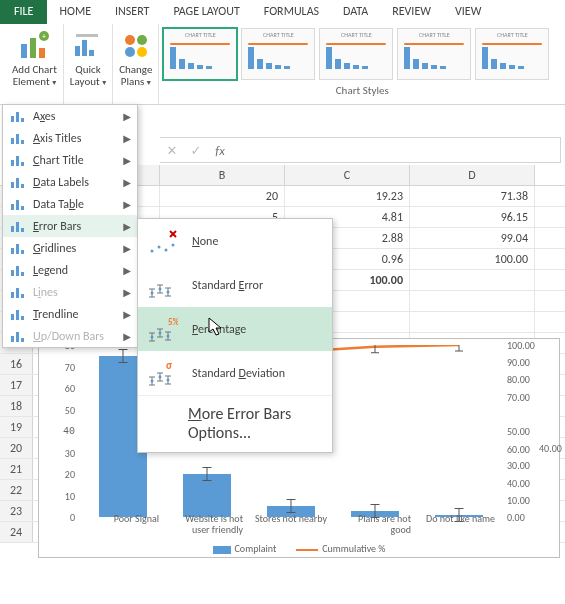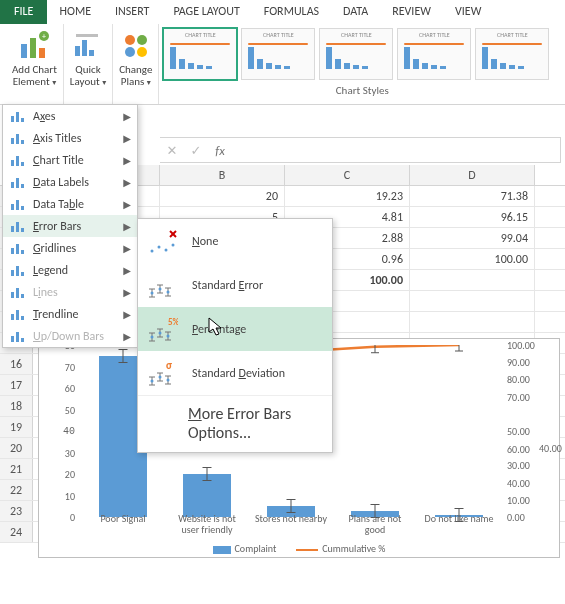--- a/index.html
+++ b/index.html
@@ -293,21 +293,21 @@
   }
   .errbar::before, .errbar::after{
     content:""; position:absolute; left:-4px; width:9px; height:1px; background:#555;
   }
   .errbar::before{top:0;} .errbar::after{bottom:0;}
   .cats {
     position:absolute; left:42px; right:58px; bottom:22px;
     display:flex; justify-content:space-around;
     font-size:10px; color:#666; text-align:center;
   }
-  .cats span{ width:72px; line-height:1.1; }
+  .cats span{ width:72px; line-height:1.1;text-align:right; }
   .legend {
     position:absolute; left:0; right:0; bottom:2px;
     display:flex; justify-content:center; gap:20px;
     font-size:10px; color:#666;
   }
   .lg-swatch { display:inline-block; width:18px; height:8px; background:#5b9bd5; vertical-align:middle; margin-right:4px;}
   .lg-line { display:inline-block; width:22px; height:2px; background:#ed7d31; vertical-align:middle; margin-right:4px;}
 
   .cumline {
     position:absolute;

